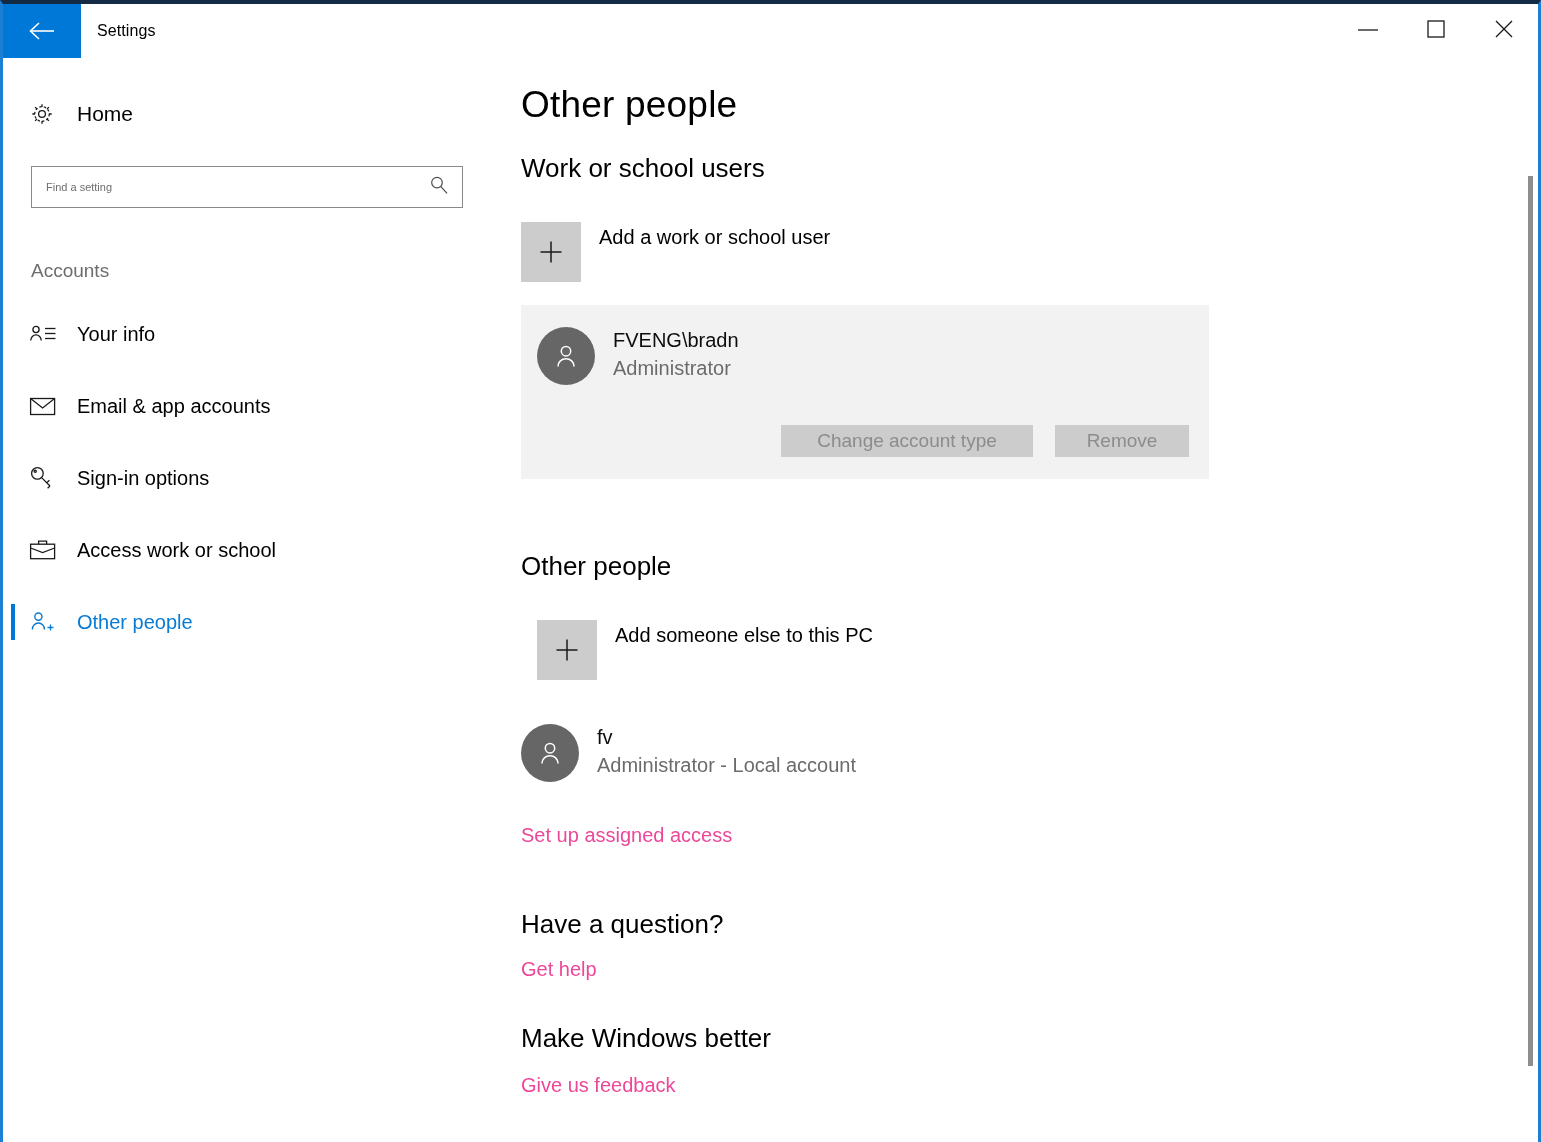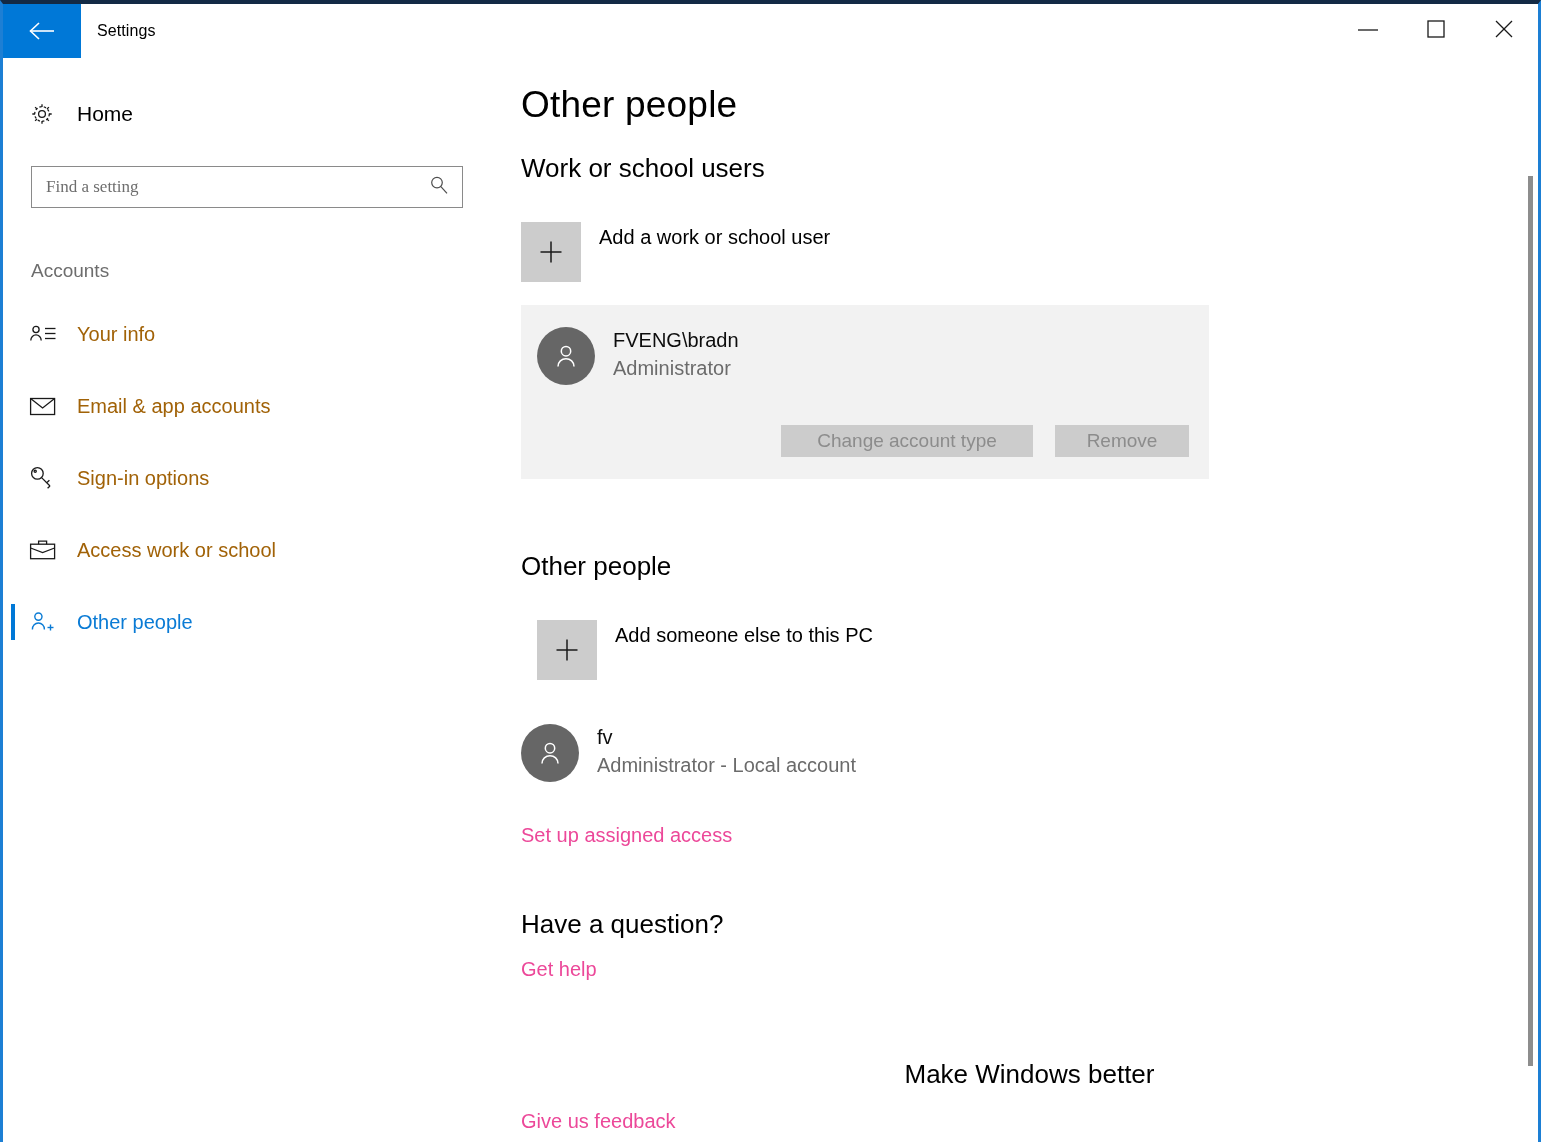--- a/index.html
+++ b/index.html
@@ -77,22 +77,22 @@
     width: 432px; height: 42px;
     border: 1px solid #8a8a8a;
     background: #fff;
     display: flex; align-items: center;
     position: relative;
   }
   .search-wrap input {
     border: 0; outline: 0;
     width: 100%; height: 100%;
     padding: 0 40px 0 14px;
-    font-family: Liberation Serif, serif;
-    font-size: 17px;
+    font-family: Liberation Sans, sans-serif;
+    font-size: 11px;
     color: #0c4a6e;
     background: transparent;
   }
   .search-wrap input::placeholder { color: #6e6e6e; opacity: 1; }
   .search-ico {
     position: absolute; right: 13px; top: 50%; transform: translateY(-50%);
     pointer-events: none;
   }
 
   .group-header {
@@ -106,21 +106,21 @@
     height: 72px;
     padding-left: 26px;
     cursor: pointer;
   }
   .nav-item .sel-bar {
     position: absolute; left: 8px; top: 50%; transform: translateY(-50%);
     width: 4px; height: 36px; background: transparent;
   }
   .nav-item.active .sel-bar { background: #0078d7; }
   .nav-item .ico { width: 42px; display: flex; align-items: center; }
-  .nav-label { font-size: 20px; color: #a16207; margin-left: 6px; }
+  .nav-label { font-size: 20px; color: #000000; margin-left: 6px; }
   .nav-item.active .nav-label { color: #0a7bd5; }
 
   
   .content {
     position: relative;
     flex: 1 1 auto;
     padding: 26px 0 0 18px;
     overflow: hidden;
   }
   .page-title {
@@ -428,21 +428,21 @@
 
       <div style="margin-top:42px;">
         <span class="link">Set up assigned access</span>
       </div>
 
       <div style="margin-top:62px;" class="sub-section-title">Have a question?</div>
       <div style="margin-top:18px;">
         <span class="link">Get help</span>
       </div>
 
-      <div style="margin-top:78px;text-align:center;" class="sub-section-title">Make Windows better</div>
+      <div style="margin-top:42px;" class="sub-section-title">Make Windows better</div>
       <div style="margin-top:20px;">
         <span class="link">Give us feedback</span>
       </div>
 
       <div class="scrollbar-track">
         <div class="scrollbar-thumb"></div>
       </div>
 
     </div>
   </div>

